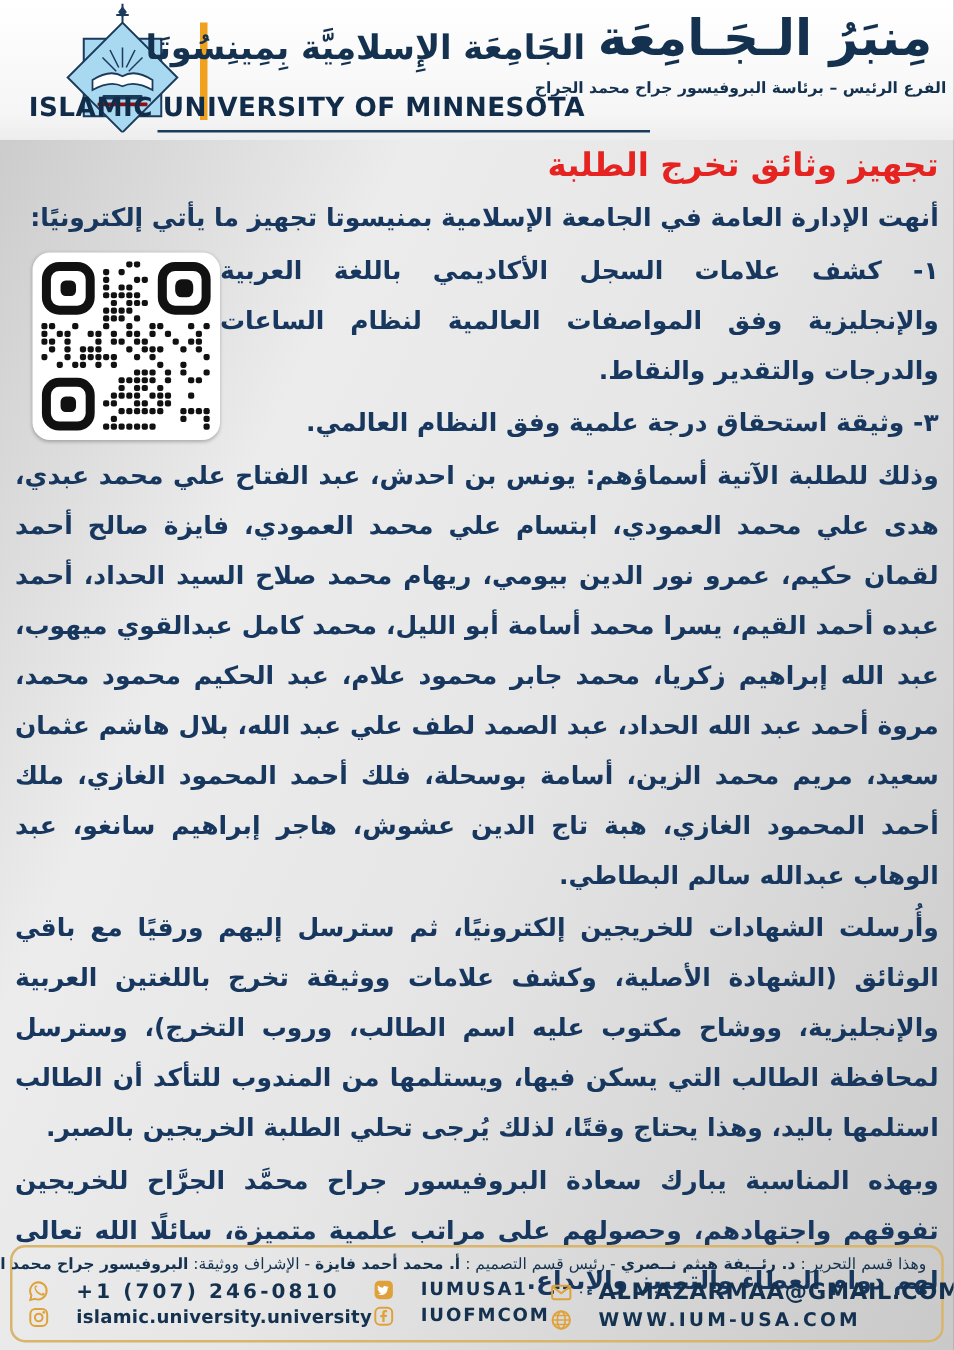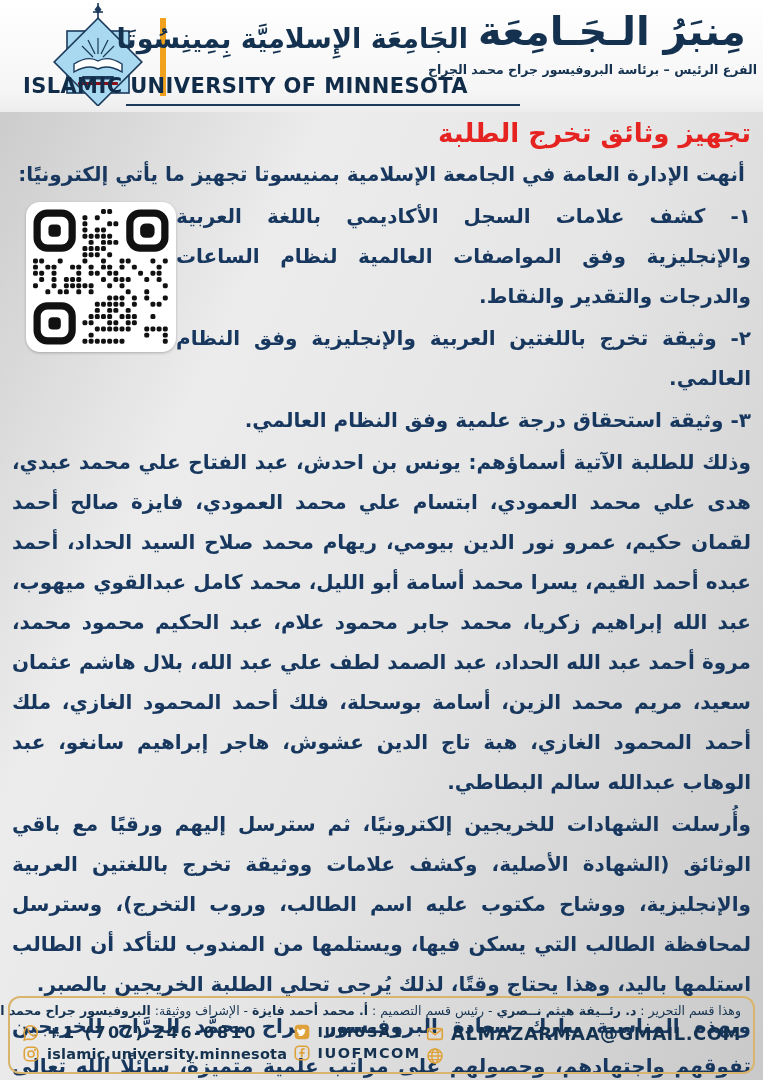--- a/index.html
+++ b/index.html
@@ -16,31 +16,31 @@
   .calligraphy{font-size:27px;font-weight:bold;color:#14324f;line-height:70px;white-space:nowrap;}
   .en-name{font-size:21px;font-weight:bold;color:#102c49;letter-spacing:.4px;white-space:nowrap;}
   .brand-block{position:absolute;right:6px;top:0;width:290px;text-align:center;direction:rtl;}
   .brand-title{font-size:40px;font-weight:bold;color:#14324f;line-height:62px;white-space:nowrap;}
   .brand-sub{font-size:12.5px;font-weight:bold;color:#14324f;white-space:nowrap;}
   .header-rule{position:absolute;left:126px;top:104px;width:394px;height:2px;background:#1b3a5c;}
   
   .content{padding:2px 12px 0;direction:rtl;}
   .doc-title{margin:4px 0 6px;color:#e52421;font-size:26px;font-weight:bold;}
   .para{margin:0 0 2px;font-size:20px;line-height:40px;font-weight:bold;color:#17375e;text-align:justify;}
-  .intro{text-align:center;}
+  .intro{text-align:right;}
   .qr-card{float:left;width:136px;height:136px;background:#fff;border-radius:14px;padding:7px;margin:6px 0 6px 14px;box-shadow:0 1px 3px rgba(0,0,0,.25);}
   .clear-l{clear:left;}
   
   .footer{position:absolute;left:0;right:0;bottom:0;height:84px;padding:0 8px 6px;box-sizing:border-box;}
   .footer-box{height:100%;border:2px solid #d8b46d;border-radius:12px;box-sizing:border-box;padding:3px 12px 4px;}
   .credits{direction:rtl;text-align:center;font-size:12.5px;color:#14324f;white-space:nowrap;line-height:20px;}
   .credits .b{font-weight:bold;}
   .contacts{display:flex;justify-content:space-between;align-items:stretch;margin-top:2px;}
   .c-col{display:flex;flex-direction:column;gap:3px;}
-  .c-row{display:flex;align-items:center;gap:7px;font-weight:bold;color:#14324f;}
+  .c-row{display:flex;align-items:center;gap:21px;font-weight:bold;color:#14324f;}
   .c-icon{width:18px;height:18px;flex:none;display:inline-block;}
   .v-phone{font-size:16px;letter-spacing:2.5px;white-space:nowrap;}
   .v-insta{font-size:14.5px;letter-spacing:.2px;white-space:nowrap;}
   .v-handle{font-size:14.5px;letter-spacing:1.5px;white-space:nowrap;}
   .v-mail{font-size:18px;letter-spacing:.5px;white-space:nowrap;}
   .v-web{font-size:15px;letter-spacing:2.5px;white-space:nowrap;}
 </style>
 </head>
 <body>
 
@@ -239,21 +239,20 @@
               <rect x="60" y="126" width="4.8" height="4.8" rx="1.6" fill="#111"></rect>
               <rect x="66" y="126" width="4.8" height="4.8" rx="1.6" fill="#111"></rect>
               <rect x="72" y="126" width="4.8" height="4.8" rx="1.6" fill="#111"></rect>
               <rect x="78" y="126" width="4.8" height="4.8" rx="1.6" fill="#111"></rect>
               <rect x="84" y="126" width="4.8" height="4.8" rx="1.6" fill="#111"></rect>
               <rect x="126" y="126" width="4.8" height="4.8" rx="1.6" fill="#111"></rect>
             </g>
         </svg>
       </div>
       <p class="para">١- كشف علامات السجل الأكاديمي باللغة العربية والإنجليزية وفق المواصفات العالمية لنظام الساعات والدرجات والتقدير والنقاط.</p>
-      <p class="para">٢- وثيقة تخرج باللغتين العربية والإنجليزية وفق النظام العالمي.</p>
       <p class="para">٣- وثيقة استحقاق درجة علمية وفق النظام العالمي.</p>
     </div>
 
     <p class="para clear-l">وذلك للطلبة الآتية أسماؤهم: يونس بن احدش، عبد الفتاح علي محمد عبدي، هدى علي محمد العمودي، ابتسام علي محمد العمودي، فايزة صالح أحمد لقمان حكيم، عمرو نور الدين بيومي، ريهام محمد صلاح السيد الحداد، أحمد عبده أحمد القيم، يسرا محمد أسامة أبو الليل، محمد كامل عبدالقوي ميهوب، عبد الله إبراهيم زكريا، محمد جابر محمود علام، عبد الحكيم محمود محمد، مروة أحمد عبد الله الحداد، عبد الصمد لطف علي عبد الله، بلال هاشم عثمان سعيد، مريم محمد الزين، أسامة بوسحلة، فلك أحمد المحمود الغازي، ملك أحمد المحمود الغازي، هبة تاج الدين عشوش، هاجر إبراهيم سانغو، عبد الوهاب عبدالله سالم البطاطي.</p>
     <p class="para">وأُرسلت الشهادات للخريجين إلكترونيًا، ثم سترسل إليهم ورقيًا مع باقي الوثائق (الشهادة الأصلية، وكشف علامات ووثيقة تخرج باللغتين العربية والإنجليزية، ووشاح مكتوب عليه اسم الطالب، وروب التخرج)، وسترسل لمحافظة الطالب التي يسكن فيها، ويستلمها من المندوب للتأكد أن الطالب استلمها باليد، وهذا يحتاج وقتًا، لذلك يُرجى تحلي الطلبة الخريجين بالصبر.</p>
     <p class="para">وبهذه المناسبة يبارك سعادة البروفيسور جراح محمَّد الجرَّاح للخريجين تفوقهم واجتهادهم، وحصولهم على مراتب علمية متميزة، سائلًا الله تعالى لهم دوام العطاء والتمييز والإبداع.</p>
 
   </div>
 
   <div class="footer">
@@ -268,21 +267,21 @@
               <path d="M5.6 5.2c.7 2.3 2.4 4 4.7 4.7l.6-1 1.4.8c-.2 1.1-1.2 1.6-2.3 1.3C7.4 10.3 5.6 8.6 5 6c-.3-1.1.2-2 1.3-2.3l.8 1.4z" fill="#dfa23a"></path>
             </svg>
             <span class="v-phone">+1 (707) 246-0810</span>
           </div>
           <div class="c-row">
             <svg class="c-icon" viewBox="0 0 16 16">
               <rect x="2" y="2" width="12" height="12" rx="3.6" fill="none" stroke="#dfa23a" stroke-width="1.4"></rect>
               <circle cx="8" cy="8" r="2.7" fill="none" stroke="#dfa23a" stroke-width="1.4"></circle>
               <circle cx="11.6" cy="4.4" r="1" fill="#dfa23a"></circle>
             </svg>
-            <span class="v-insta">islamic.university.minnesota</span>
+            <span class="v-insta">islamic.university.university</span>
           </div>
         </div>
 
         <div class="c-col">
           <div class="c-row">
             <svg class="c-icon" viewBox="0 0 16 16">
               <rect x="1.5" y="1.5" width="13" height="13" rx="3.4" fill="#dfa23a"></rect>
               <path d="M4 11.2c3.8 1.4 6.8-1 6.7-4.3l.9-.8-1.1.1.7-.9-1.2.4c-.9-.9-2.4-.5-2.6.7-1.5-.1-2.7-.7-3.5-1.8-.5 1-.2 1.9.6 2.5l-.9-.2c0 .9.6 1.7 1.5 1.9l-.8.1c.3.8 1 1.3 1.9 1.3-.7.6-1.4.9-2.2 1z" fill="#fff"></path>
             </svg>
             <span class="v-handle">IUMUSA1</span>
@@ -303,19 +302,20 @@
               <path d="M2 4l6 4.6L14 4" fill="none" stroke="#dfa23a" stroke-width="1.4"></path>
             </svg>
             <span class="v-mail">ALMAZARMAA@GMAIL.COM</span>
           </div>
           <div class="c-row">
             <svg class="c-icon" viewBox="0 0 16 16">
               <circle cx="8" cy="8" r="6.2" fill="none" stroke="#dfa23a" stroke-width="1.4"></circle>
               <ellipse cx="8" cy="8" rx="2.8" ry="6.2" fill="none" stroke="#dfa23a" stroke-width="1.2"></ellipse>
               <path d="M1.8 8h12.4 M2.8 4.8h10.4 M2.8 11.2h10.4" stroke="#dfa23a" stroke-width="1.2"></path>
             </svg>
+            <span class="v-web">WWW.IUM-USA.COM</span>
           </div>
         </div>
 
       </div>
     </div>
   </div>
 </div>
 
 </body></html>

